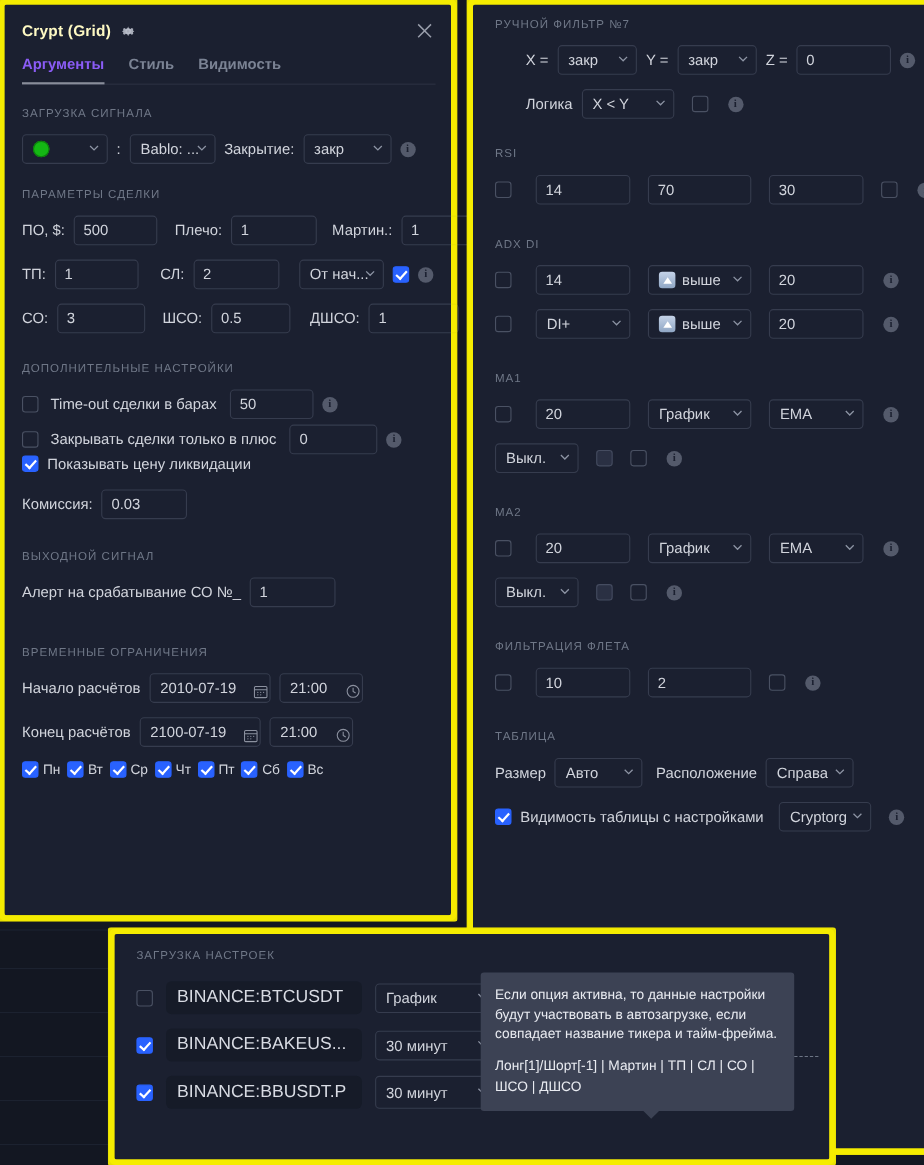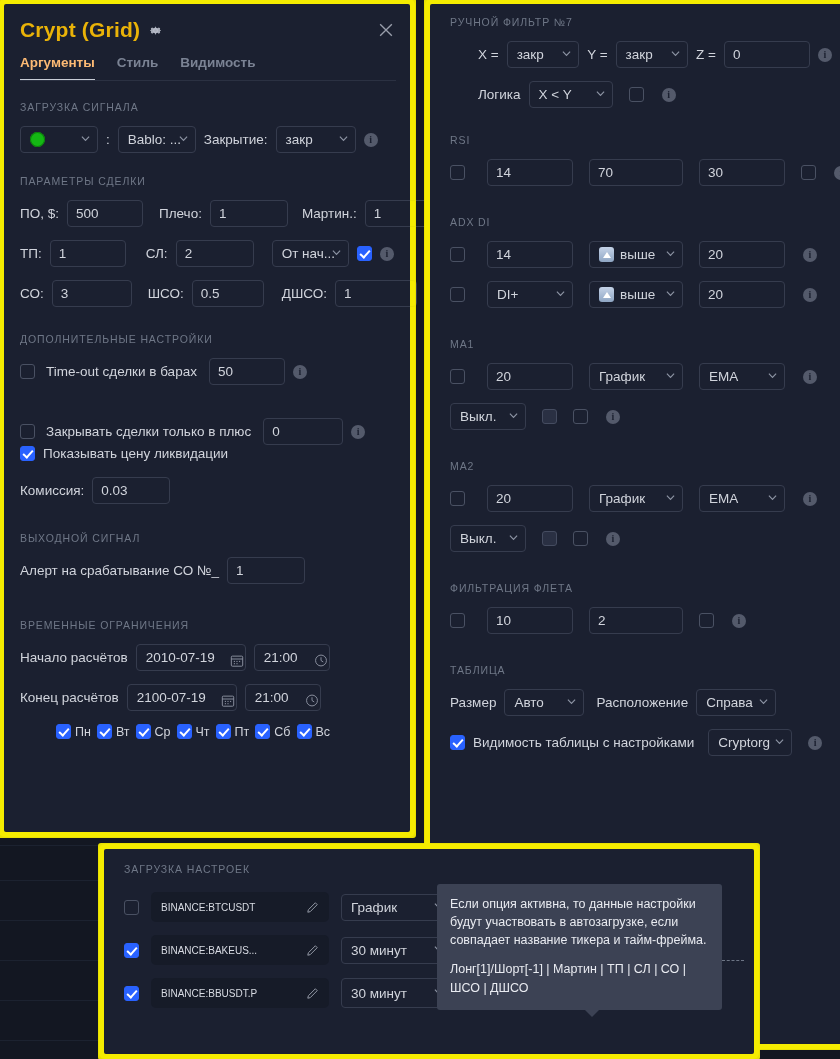--- a/index.html
+++ b/index.html
@@ -80,41 +80,41 @@
   }
   .info::after{
     content:"i";position:absolute;inset:0;color:#1b2030;font-size:10px;
     font-weight:700;display:flex;align-items:center;justify-content:center;
     font-family:"Liberation Serif",serif;
   }
 
   
   #left-panel{left:4px;top:4px;width:406px;height:828px;}
   .hdr{display:flex;align-items:center;padding:14px 14px 0 16px;}
-  .hdr h1{margin:0;font-size:21px;font-weight:700;color:#eab308;letter-spacing:.2px;}
+  .hdr h1{margin:0;font-size:14px;font-weight:700;color:#fef9c3;letter-spacing:.2px;}
   .gear{width:15px;height:15px;margin-left:8px;display:inline-block;}
   .xbtn{margin-left:auto;width:20px;height:20px;opacity:.75;cursor:pointer;}
   .tabs{display:flex;gap:22px;padding:13px 16px 0 16px;position:relative;}
   .tab{font-size:13.5px;font-weight:700;color:#7b8394;padding-bottom:9px;cursor:pointer;
        border-bottom:2px solid transparent;}
-  .tab.act{color:#fdba74;border-bottom-color:#c8ccd6;}
+  .tab.act{color:#8b5cf6;border-bottom-color:#c8ccd6;}
   .tabrule{position:absolute;left:16px;right:14px;bottom:0;height:1px;background:#2b3142;}
 
   .body{padding:20px 16px 0 16px;}
 
   
   #right-panel{left:430px;top:4px;width:418px;height:1040px;padding:12px 16px 0 20px;}
 
   
   #bottom-panel{left:104px;top:849px;width:650px;height:205px;padding:14px 16px 0 20px;}
   .tickrow{display:flex;align-items:center;gap:12px;margin-bottom:13px;}
   .tick{
     background:#161b28;border-radius:5px;height:30px;min-width:160px;
     display:flex;align-items:center;gap:8px;padding:0 10px;
-    font-size:10px;color:#d8dbe3;box-sizing:border-box;
+    font-size:16px;color:#d8dbe3;box-sizing:border-box;
   }
   .pencil{width:13px;height:13px;margin-left:auto;opacity:.8;}
 
   
   #tooltip{
     position:absolute;left:437px;top:884px;width:285px;
     background:#3c4254;color:#e9ebf1;border-radius:3px;
     padding:11px 13px 13px 13px;font-size:12.5px;line-height:1.45;
     z-index:6;box-sizing:border-box;
   }
@@ -130,21 +130,21 @@
   .upsq{
     width:15px;height:15px;border-radius:3px;flex:0 0 auto;
     background:linear-gradient(#c5d3e8,#8fa6c4);
     display:flex;align-items:center;justify-content:center;
   }
   .upsq i{
     display:block;width:0;height:0;border-left:4px solid transparent;
     border-right:4px solid transparent;border-bottom:6px solid #fff;
   }
   .cal,.clk{width:14px;height:14px;opacity:.8;flex:0 0 auto;}
-  .days{display:flex;align-items:flex-start;gap:6px;margin-left:36px;}
+  .days{display:flex;align-items:flex-start;gap:6px;}
   .days .d{display:flex;align-items:center;gap:4px;font-size:12.5px;}
 </style>
 </head>
 <body>
 
 <div class="bg-grid">
   <i style="top:880px"></i>
     <i style="top:920px"></i>
     <i style="top:960px"></i>
   <i style="top:1000px"></i>
@@ -237,21 +237,21 @@
     <div class="row" style="margin-bottom:26px">
       <span class="lbl">СО:</span>
       <input class="inp" style="width: 80px;" value="3">
       <span class="lbl" style="margin-left:8px">ШСО:</span>
       <input class="inp" style="width: 72px;" value="0.5">
       <span class="lbl" style="margin-left:10px">ДШСО:</span>
       <input class="inp" style="width: 82px;" value="1">
     </div>
 
     <div class="sec-title">ДОПОЛНИТЕЛЬНЫЕ НАСТРОЙКИ</div>
-    <div class="row" style="margin-bottom:33px">
+    <div class="row" style="margin-bottom:5px">
       <span class="cb"></span>
       <span class="lbl" style="margin-left:3px">Time-out сделки в барах</span>
       <input class="inp" style="width: 76px; margin-left: 4px;" value="50">
       <span class="info"></span>
     </div>
     <div class="row" style="margin-bottom:1px">
       <span class="cb"></span>
       <span class="lbl" style="margin-left:3px">Закрывать сделки только в плюс</span>
       <input class="inp" style="width: 80px; margin-left: 4px;" value="0">
       <span class="info"></span>

